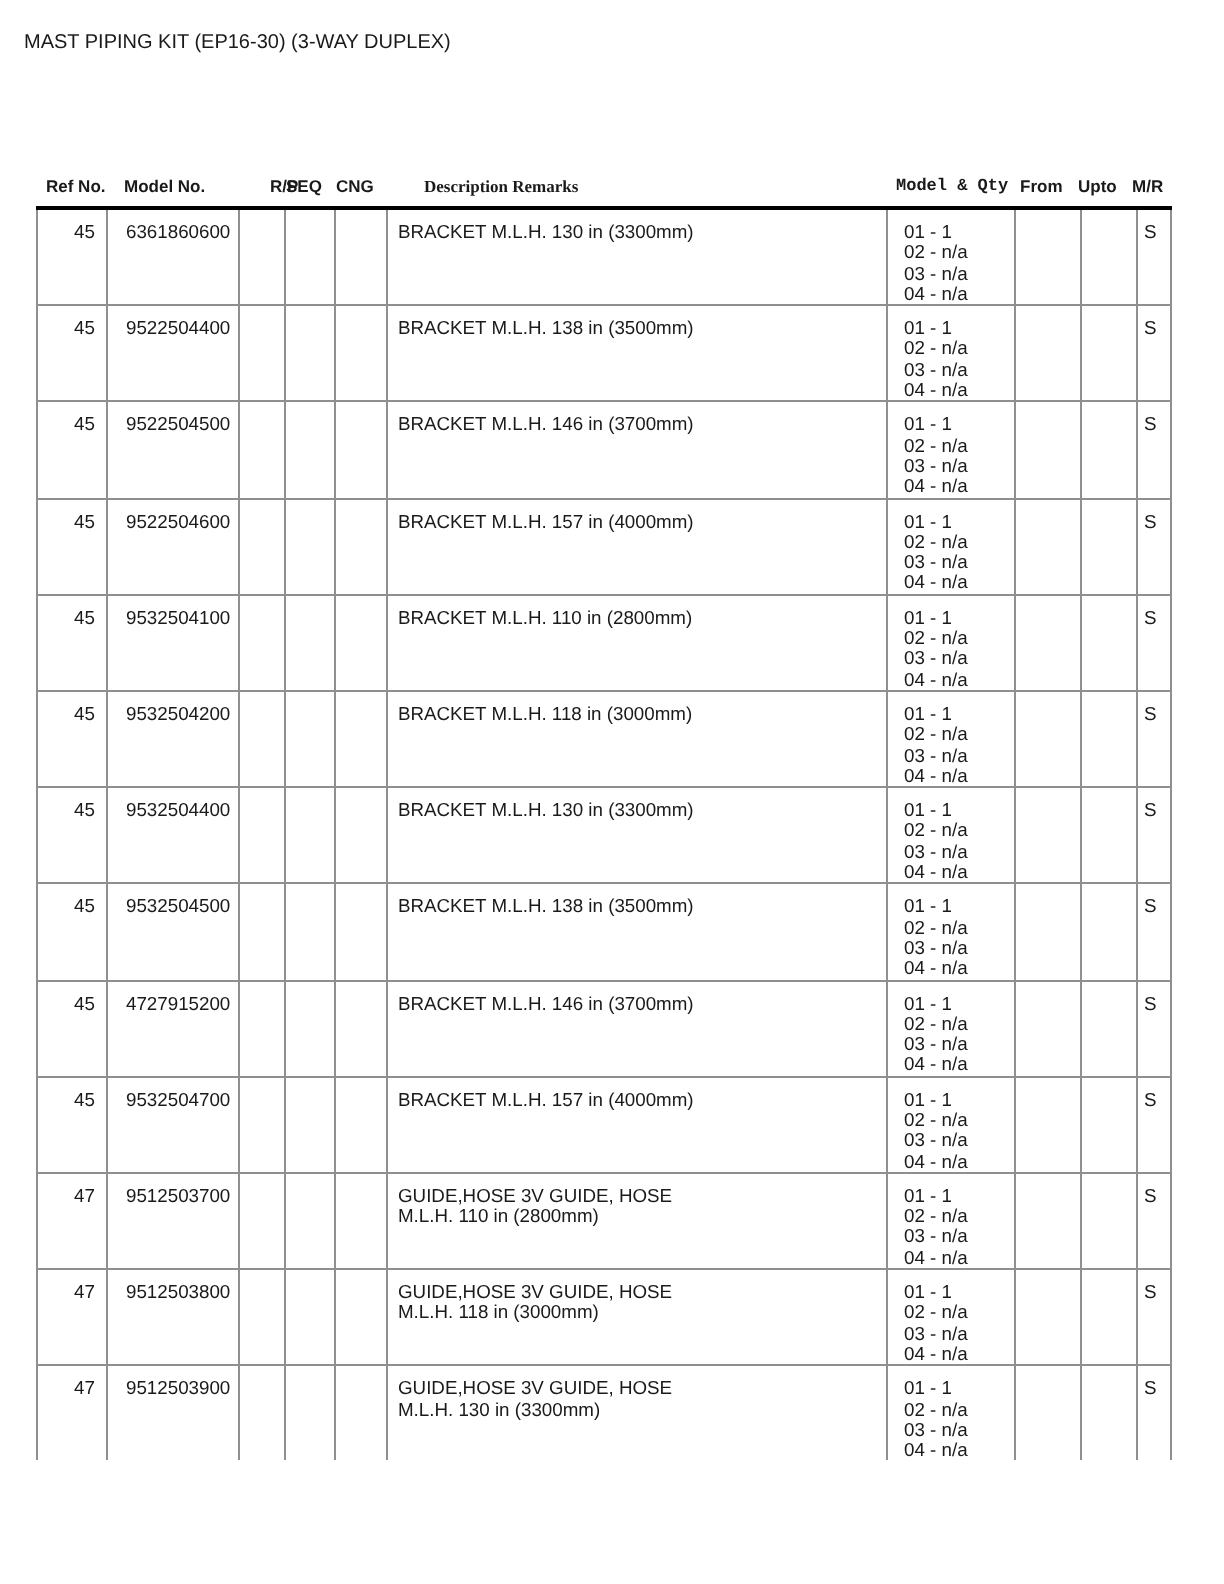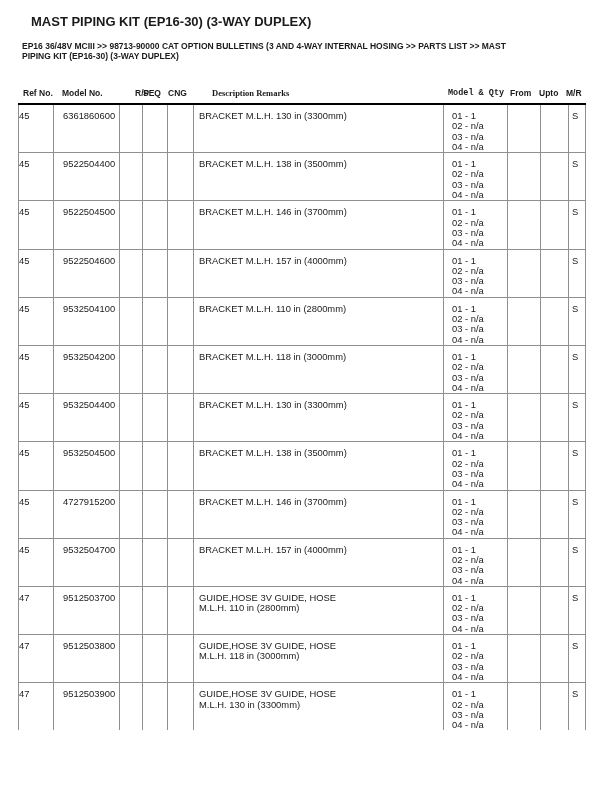--- a/index.html
+++ b/index.html
@@ -7,21 +7,21 @@
     --cell-border: #8f8f8f;
     --rule: #000000;
     --bg: #ffffff;
   }
   * { margin: 0; padding: 0; box-sizing: border-box; }
   html, body { background: #fff; }
   body { width: 612px; height: 792px; position: relative; overflow: hidden;
          font-family: "Liberation Sans", "DejaVu Sans", sans-serif; color: var(--text); }
   .page { position: absolute; inset: 0; background: var(--bg); }
 
-  .title { position: absolute; left: 31px; top: 17px; font-size: 13px; font-weight: bold;
+  .title { position: absolute; left: 12px; top: 17px; font-size: 10px; font-weight: normal;
            line-height: 10.3px; letter-spacing: 0; white-space: nowrap; }
   .breadcrumb { position: absolute; left: 22px; top: 41px; width: 505px;
                 font-size: 8.5px; font-weight: bold; line-height: 10.3px; }
 
   .header-row { position: absolute; left: 0; top: 88px; width: 612px; height: 12px;
                 font-size: 8.5px; font-weight: bold; }
   .header-row span { position: absolute; top: 0; white-space: nowrap; line-height: 10px; text-align: right; }
   .h-ref   { left: 23px; }
   .h-part  { left: 62px; }
   .h-rp    { left: 119px; padding-left: 16px; }
@@ -34,34 +34,33 @@
   .h-mr    { left: 566px; }
 
   table.parts { position: absolute; left: 18px; top: 103px; width: 567px;
                 border-collapse: collapse; table-layout: fixed;
                 border-top: 2px solid var(--rule); }
   table.parts td { border: 1px solid var(--cell-border); vertical-align: top;
                    padding-top: 6px; font-size: 9.4px; line-height: 10.3px;
                    overflow: hidden; white-space: nowrap; }
   table.parts tr { height: 46.7px; }
   table.parts tr:last-child td { border-bottom: none; }
-  td.c-ref   { padding-left: 0; }
+  td.c-ref   { padding-left: 18px; }
   td.c-part  { padding-left: 9px; }
   td.c-desc  { padding-left: 5px; }
   td.c-model { padding-left: 8px; }
   td.c-mr    { padding-left: 3px; }
 </style>
 </head>
 <body>
 
 <div class="page">
 
   <div class="title">MAST PIPING KIT (EP16-30) (3-WAY DUPLEX)</div>
 
-  <div class="breadcrumb">EP16 36/48V MCIII &gt;&gt; 98713-90000 CAT OPTION BULLETINS (3 AND 4-WAY INTERNAL HOSING &gt;&gt; PARTS LIST &gt;&gt; MAST PIPING KIT (EP16-30) (3-WAY DUPLEX)</div>
 
   <div class="header-row">
     <span class="h-ref">Ref No.</span>
     <span class="h-part">Model No.</span>
     <span class="h-rp">R/P</span>
     <span class="h-seq">SEQ</span>
     <span class="h-cng">CNG</span>
     <span class="h-desc">Description Remarks</span>
     <span class="h-model">Model &amp; Qty</span>
     <span class="h-from">From</span>

